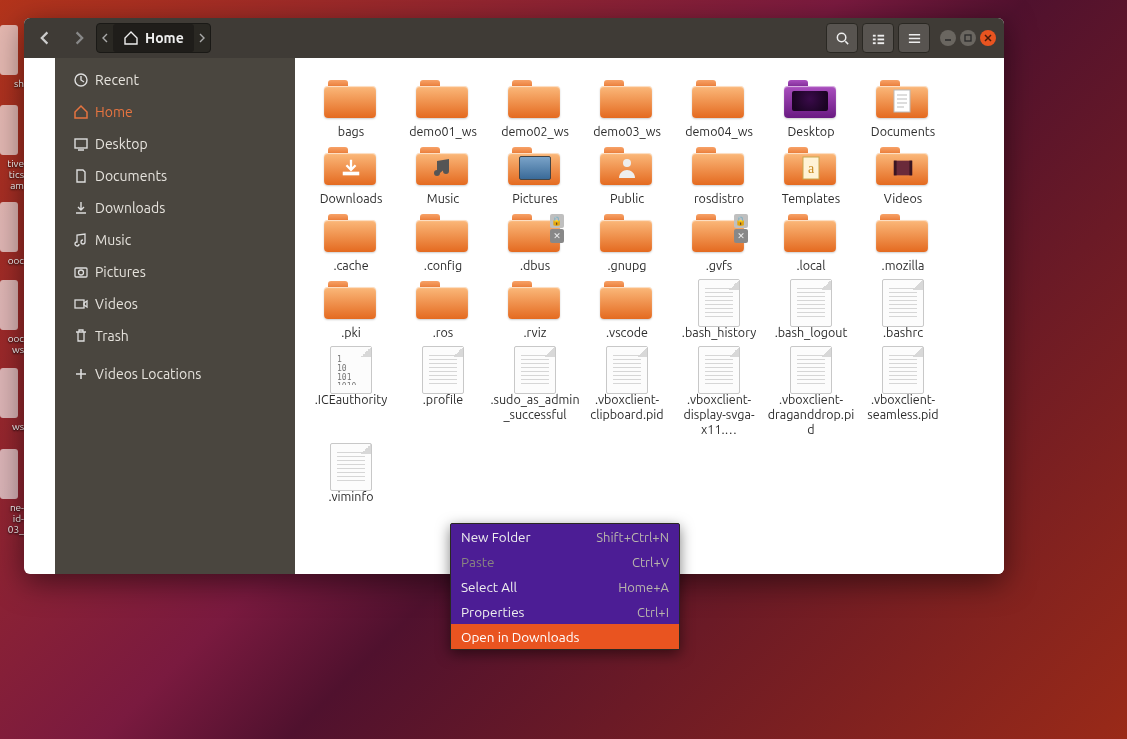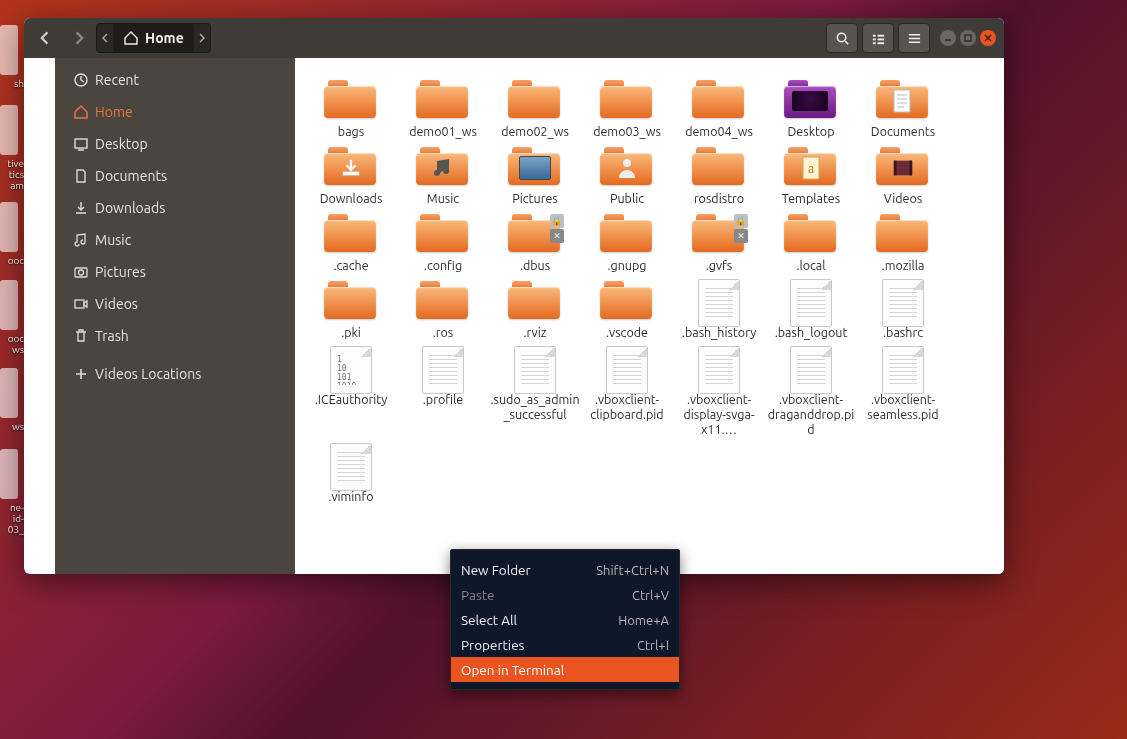--- a/index.html
+++ b/index.html
@@ -43,21 +43,21 @@
   .overlay.center{top:14px;left:16px;width:22px;height:18px;}
   .overlay.img{top:11px;left:11px;width:30px;height:22px;background:linear-gradient(#7aa3c8,#3a6a98);border:1px solid #444;border-radius:2px;}
   .lockset{position:absolute;right:-4px;top:2px;display:flex;flex-direction:column;align-items:center;}
   .lock{width:14px;height:14px;background:#bfbfbf;border-radius:2px;display:flex;align-items:center;justify-content:center;font-size:9px;color:#555;margin-bottom:1px;}
   
   .doc{width:40px;height:46px;background:#fcfcfc;border:1px solid #c8c8c8;border-radius:2px;position:relative;margin:auto;}
   .doc::before{content:"";position:absolute;top:0;right:0;width:10px;height:10px;background:linear-gradient(135deg,#fcfcfc 50%,#d8d8d8 50%);}
   .doc .lines{position:absolute;top:8px;left:6px;right:6px;bottom:8px;background:repeating-linear-gradient(#d6d6d6 0, #d6d6d6 1px, transparent 1px, transparent 4px);}
   .doc.bin .lines{background:none;font-family:monospace;font-size:8px;color:#777;line-height:9px;overflow:hidden;}
   
-  .ctx{position:absolute;left:450px;top:523px;width:228px;background:#0f172a;border:1px solid #2a2823;border-radius:2px;box-shadow:0 4px 14px rgba(0,0,0,.5);padding:7px 0;z-index:50;margin-top:26px;}
+  .ctx{position:absolute;left:450px;top:523px;width:228px;background:#4c1d95;border:1px solid #2a2823;border-radius:2px;box-shadow:0 4px 14px rgba(0,0,0,.5);padding:0 0;z-index:50;}
   .ctx-row{height:25px;display:flex;align-items:center;padding:0 10px;color:#eee;font-size:13.5px;justify-content:space-between;}
   .ctx-row.disabled{color:#8a8680;}
   .ctx-row.hover{background:#e95420;color:#fff;}
   .ctx-short{color:#b8b4ac;font-size:13px;}
   .ctx-row.hover .ctx-short{color:#fff;}
   svg{display:block;}
 </style>
 </head>
 <body>
 
@@ -617,16 +617,16 @@
   </div>
   <div class="ctx-row">
     <span>Select All</span>
     <span class="ctx-short">Home+A</span>
   </div>
   <div class="ctx-row">
     <span>Properties</span>
     <span class="ctx-short">Ctrl+I</span>
   </div>
   <div class="ctx-row hover">
-    <span>Open in Terminal</span>
+    <span>Open in Downloads</span>
     <span class="ctx-short"></span>
   </div>
 </div>
 
 </body></html>

